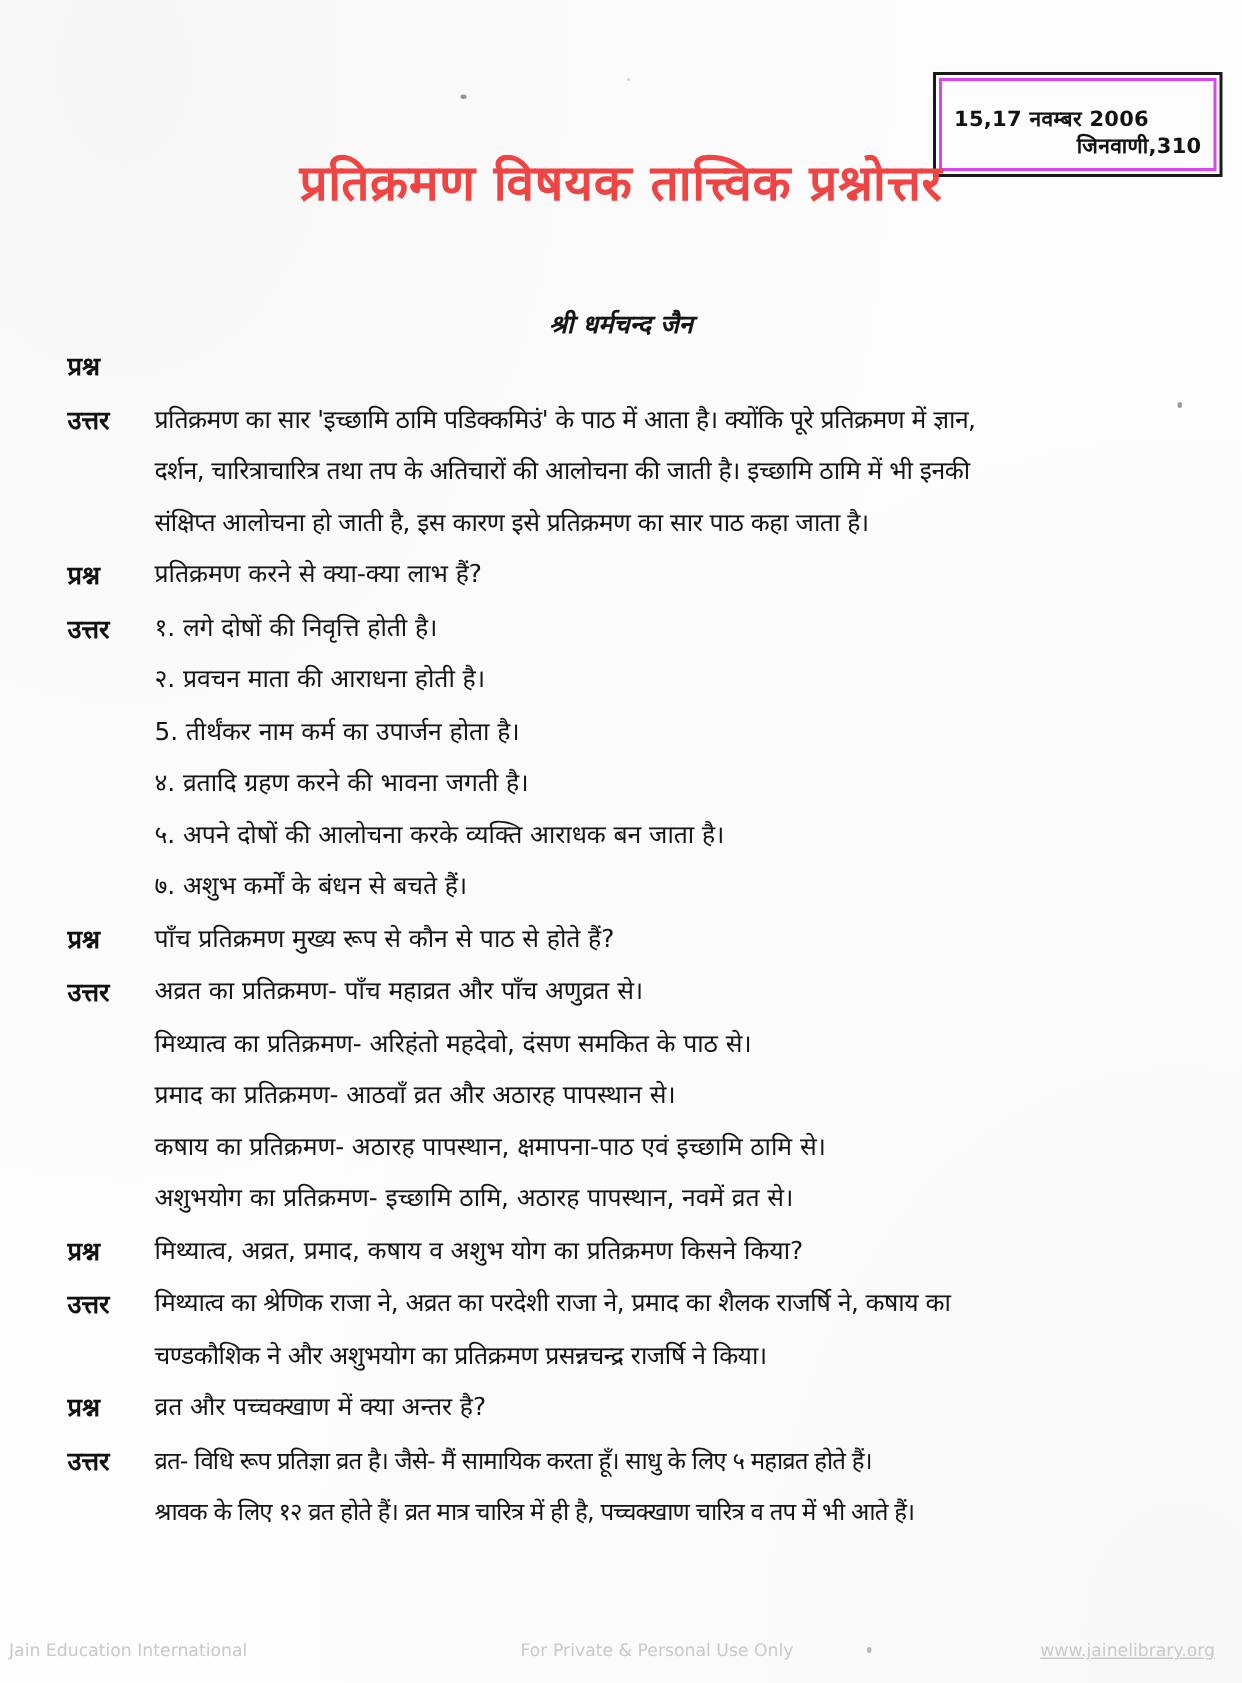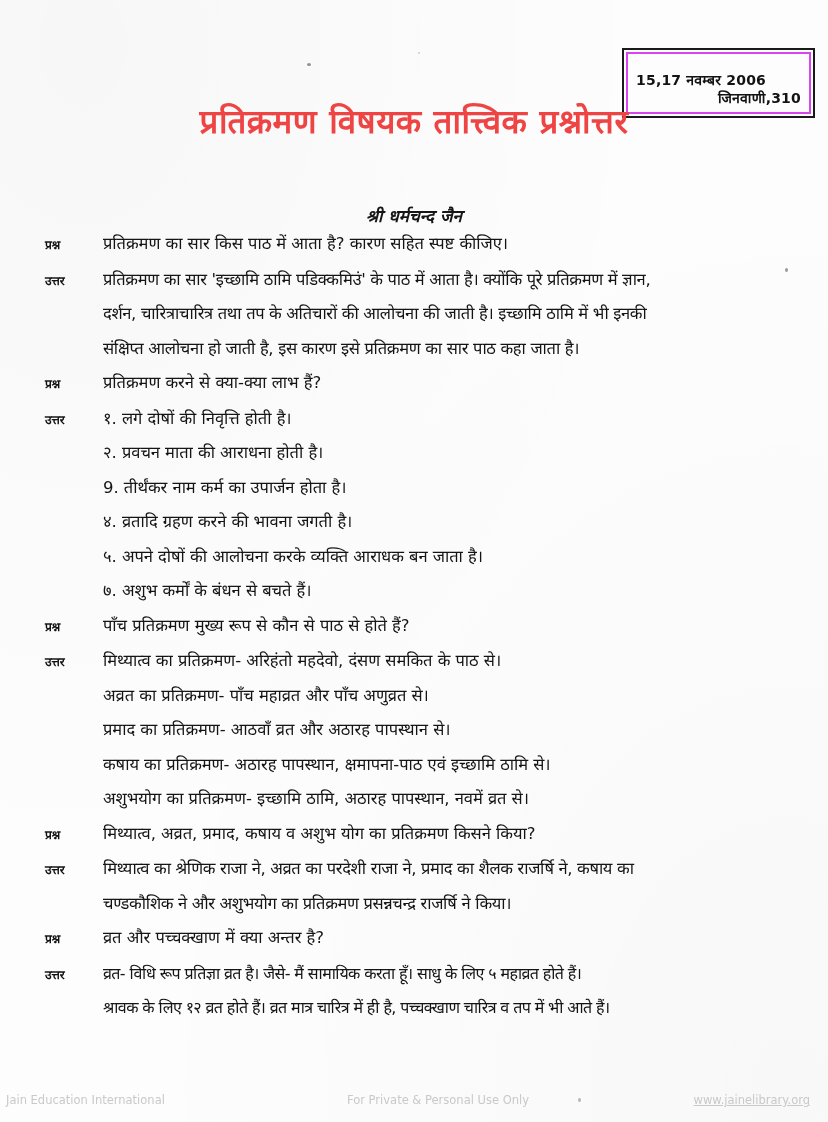--- a/index.html
+++ b/index.html
@@ -98,21 +98,21 @@
     top: 227px;
     width: 748px;
   }
   .qa-row {
     display: flex;
     align-items: flex-start;
   }
   .qa-label {
     flex: 0 0 58px;
     font-family: "DejaVu Sans", sans-serif;
-    font-size: 12px;
+    font-size: 17px;
     font-weight: bold;
     color: #121212;
     line-height: 34.5px;
     padding-top: 1px;
   }
   .qa-body {
     flex: 1 1 auto;
   }
   .ln {
     font-family: "DejaVu Sans", sans-serif;
@@ -164,23 +164,20 @@
     </div>
   </div>
 
   <div class="doc-title">प्रतिक्रमण विषयक तात्त्विक प्रश्नोत्तर</div>
   <div class="doc-author">श्री धर्मचन्द जैन</div>
 
   <div class="body-block">
 
     <div class="qa-row">
       <div class="qa-label">प्रश्न</div>
-      <div class="qa-body">
-        <div class="ln">प्रतिक्रमण का सार किस पाठ में आता है? कारण सहित स्पष्ट कीजिए।</div>
-      </div>
     </div>
     <div class="qa-row">
       <div class="qa-label">उत्तर</div>
       <div class="qa-body">
         <div class="ln tight">प्रतिक्रमण का सार 'इच्छामि ठामि पडिक्कमिउं' के पाठ में आता है। क्योंकि पूरे प्रतिक्रमण में ज्ञान,</div>
         <div class="ln tight">दर्शन, चारित्राचारित्र तथा तप के अतिचारों की आलोचना की जाती है। इच्छामि ठामि में भी इनकी</div>
         <div class="ln tight">संक्षिप्त आलोचना हो जाती है, इस कारण इसे प्रतिक्रमण का सार पाठ कहा जाता है।</div>
       </div>
     </div>
 
@@ -188,38 +185,38 @@
       <div class="qa-label">प्रश्न</div>
       <div class="qa-body">
         <div class="ln">प्रतिक्रमण करने से क्या-क्या लाभ हैं?</div>
       </div>
     </div>
     <div class="qa-row">
       <div class="qa-label">उत्तर</div>
       <div class="qa-body">
         <div class="ln num">१. लगे दोषों की निवृत्ति होती है।</div>
         <div class="ln num">२. प्रवचन माता की आराधना होती है।</div>
-        <div class="ln num">9. तीर्थंकर नाम कर्म का उपार्जन होता है।</div>
+        <div class="ln num">5. तीर्थंकर नाम कर्म का उपार्जन होता है।</div>
         <div class="ln num">४. व्रतादि ग्रहण करने की भावना जगती है।</div>
         <div class="ln num">५. अपने दोषों की आलोचना करके व्यक्ति आराधक बन जाता है।</div>
         <div class="ln num">७. अशुभ कर्मों के बंधन से बचते हैं।</div>
       </div>
     </div>
 
     <div class="qa-row">
       <div class="qa-label">प्रश्न</div>
       <div class="qa-body">
         <div class="ln">पाँच प्रतिक्रमण मुख्य रूप से कौन से पाठ से होते हैं?</div>
       </div>
     </div>
     <div class="qa-row">
       <div class="qa-label">उत्तर</div>
       <div class="qa-body">
+        <div class="ln">अव्रत का प्रतिक्रमण- पाँच महाव्रत और पाँच अणुव्रत से।</div>
         <div class="ln">मिथ्यात्व का प्रतिक्रमण- अरिहंतो महदेवो, दंसण समकित के पाठ से।</div>
-        <div class="ln">अव्रत का प्रतिक्रमण- पाँच महाव्रत और पाँच अणुव्रत से।</div>
         <div class="ln">प्रमाद का प्रतिक्रमण- आठवाँ व्रत और अठारह पापस्थान से।</div>
         <div class="ln">कषाय का प्रतिक्रमण- अठारह पापस्थान, क्षमापना-पाठ एवं इच्छामि ठामि से।</div>
         <div class="ln">अशुभयोग का प्रतिक्रमण- इच्छामि ठामि, अठारह पापस्थान, नवमें व्रत से।</div>
       </div>
     </div>
 
     <div class="qa-row">
       <div class="qa-label">प्रश्न</div>
       <div class="qa-body">
         <div class="ln">मिथ्यात्व, अव्रत, प्रमाद, कषाय व अशुभ योग का प्रतिक्रमण किसने किया?</div>

